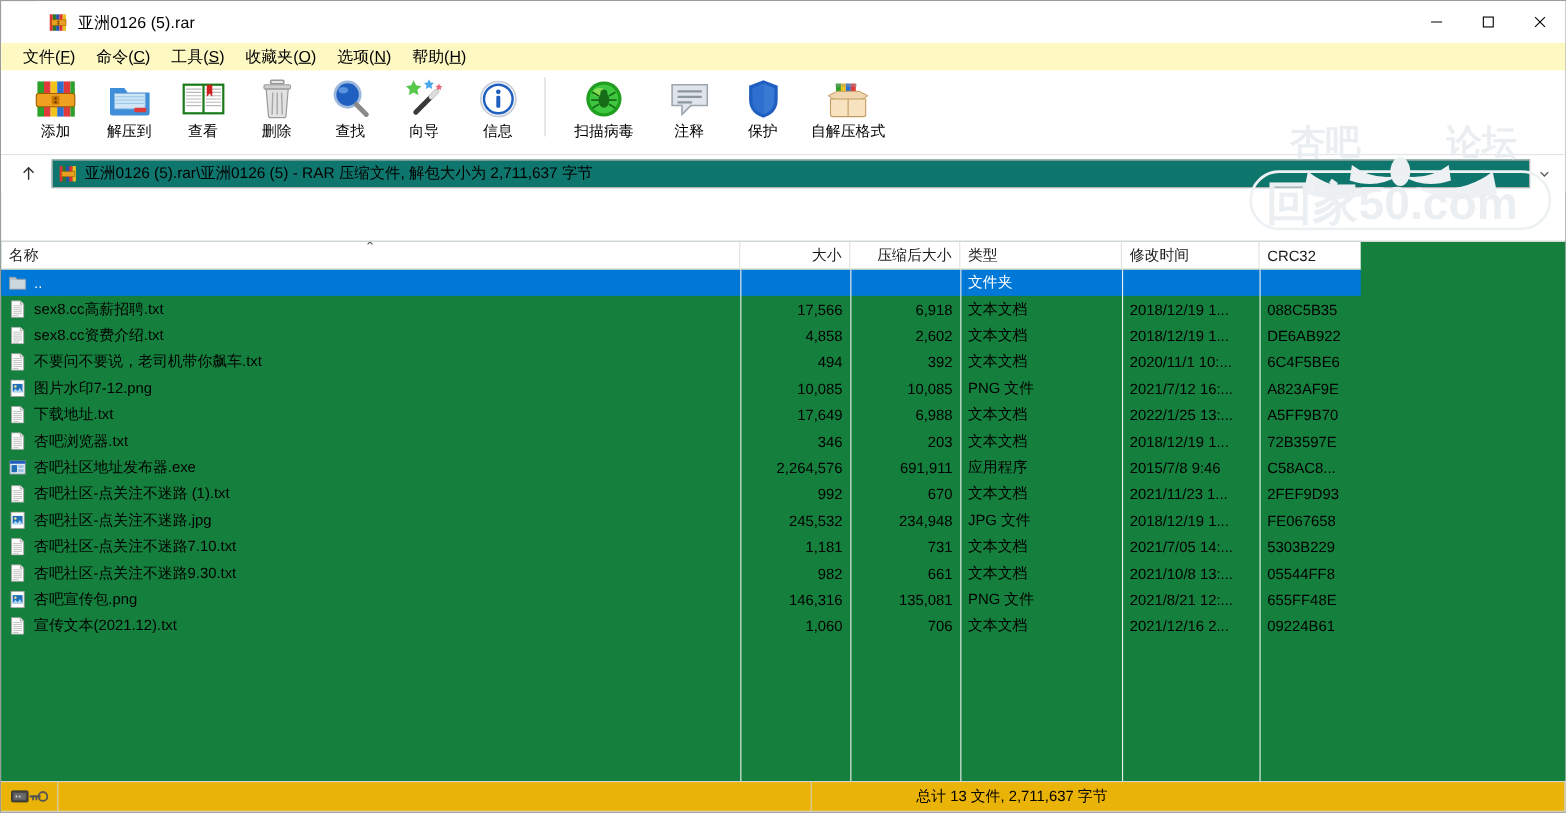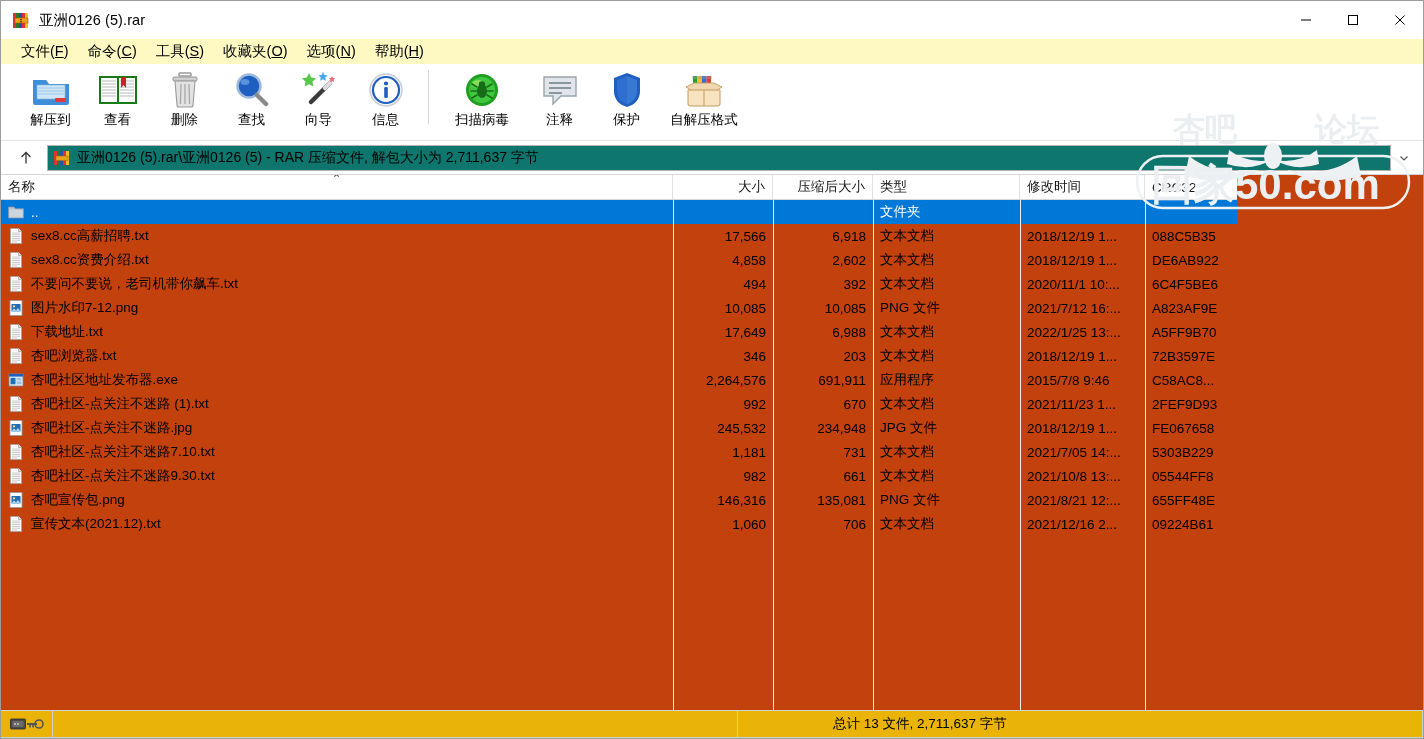--- a/index.html
+++ b/index.html
@@ -21,20 +21,21 @@
 
   
   .titlebar {
     height: 38px;
     display: flex;
     align-items: center;
     background: #ffffff;
     flex: 0 0 auto;
     position: relative;
     z-index: 5;
+    margin-left: 32px;
   }
   .title-icon {
     width: 17px; height: 17px;
     margin-left: 12px; margin-right: 9px;
     position: relative;
     flex: 0 0 auto;
   }
   .title-text {
     font-size: 14.5px;
     color: #000000;
@@ -162,22 +163,23 @@
     display: flex; align-items: center; justify-content: center;
     flex: 0 0 auto;
     cursor: default;
   }
 
   
   .list-area {
     flex: 1 1 auto;
     position: relative;
     border-top: 1px solid #d6d6d6;
-    background: #c2410c;
+    background: #15803d;
     overflow: hidden;
+    margin-top: 45px;
   }
   .hdr {
     display: flex;
     height: 25px;
     background: #ffffff;
     border-bottom: 1px solid #d6d6d6;
     position: relative;
     width: 1236px;
   }
   .hdr .cell {
@@ -324,20 +326,37 @@
         <path d="M60 56 q28 22 70 14 q-30 18 -74 6 z" fill="#eef1f3"></path>
         <path d="M228 56 q-28 22 -70 14 q30 18 74 6 z" fill="#eef1f3"></path>
         <ellipse cx="144" cy="56" rx="9" ry="13" fill="#eef1f3"></ellipse>
         <rect x="8" y="56" width="272" height="52" rx="26" fill="none" stroke="#eef1f3" stroke-width="2.5"></rect>
         <text x="22" y="99" font-family="'Liberation Sans',sans-serif" font-size="42" font-weight="bold" fill="#eceff1">回家50.com</text>
       </svg>
     </div>
 
     <div class="toolbar">
 
+      <div class="tb-btn">
+        <span class="glyph">
+          <svg width="40" height="38" viewBox="0 0 40 38">
+            <rect x="3" y="3" width="6" height="32" fill="#2ba02b"></rect>
+              <rect x="9" y="3" width="6" height="32" fill="#e03a3a"></rect>
+            <rect x="15" y="3" width="6" height="32" fill="#f2c31a"></rect>
+              <rect x="21" y="3" width="6" height="32" fill="#2f6fd0"></rect>
+            <rect x="27" y="3" width="6" height="32" fill="#e03a3a"></rect>
+              <rect x="33" y="3" width="4" height="32" fill="#2ba02b"></rect>
+            <rect x="2" y="14" width="35" height="12" rx="2" fill="#f0a020" stroke="#9c5c00" stroke-width="1"></rect>
+            <rect x="16" y="16" width="7" height="8" rx="1" fill="#c87800"></rect>
+            <circle cx="19.5" cy="18.5" r="1.1" fill="#6b3d00"></circle>
+              <circle cx="19.5" cy="22" r="1.1" fill="#6b3d00"></circle>
+          </svg>
+        </span>
+        <span class="lbl">添加</span>
+      </div>
 
       <div class="tb-btn">
         <span class="glyph">
           <svg width="40" height="38" viewBox="0 0 40 38">
             <path d="M2 9 h13 l3 4 h20 v19 a2 2 0 0 1 -2 2 H4 a2 2 0 0 1 -2 -2 z" fill="#3f8fd8"></path>
             <rect x="6" y="14" width="28" height="14" fill="#cfe6f7" stroke="#7fb4dc" stroke-width="0.7"></rect>
             <line x1="7" y1="17" x2="33" y2="17" stroke="#8fc0e4" stroke-width="0.8"></line>
             <line x1="7" y1="20" x2="33" y2="20" stroke="#8fc0e4" stroke-width="0.8"></line>
             <line x1="7" y1="23" x2="33" y2="23" stroke="#8fc0e4" stroke-width="0.8"></line>
             <rect x="24" y="27" width="11" height="4" rx="1" fill="#e03a3a"></rect>

